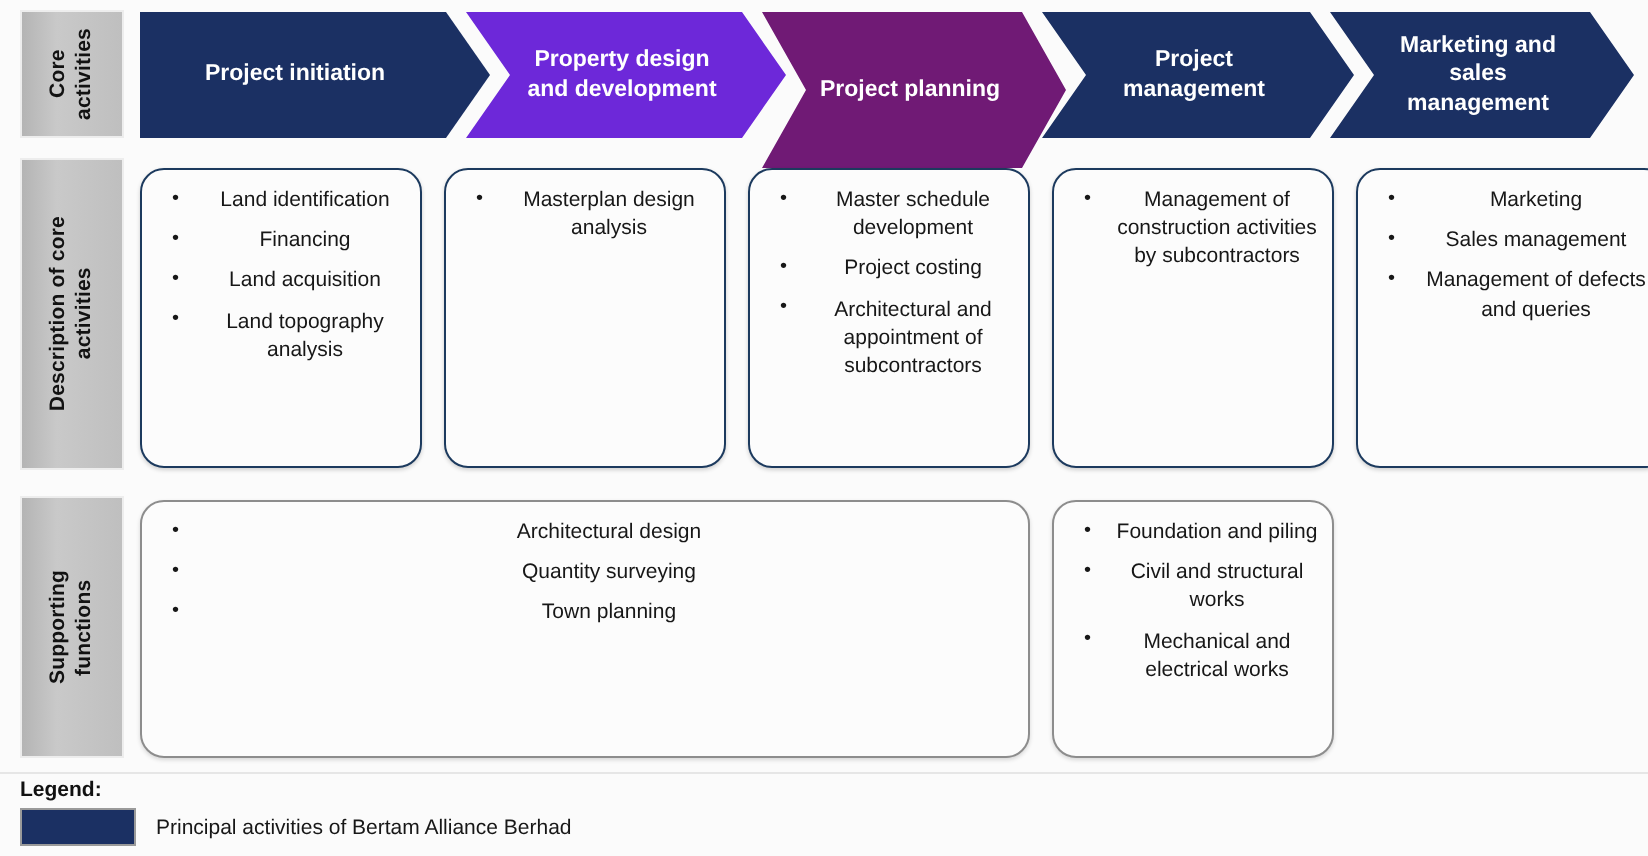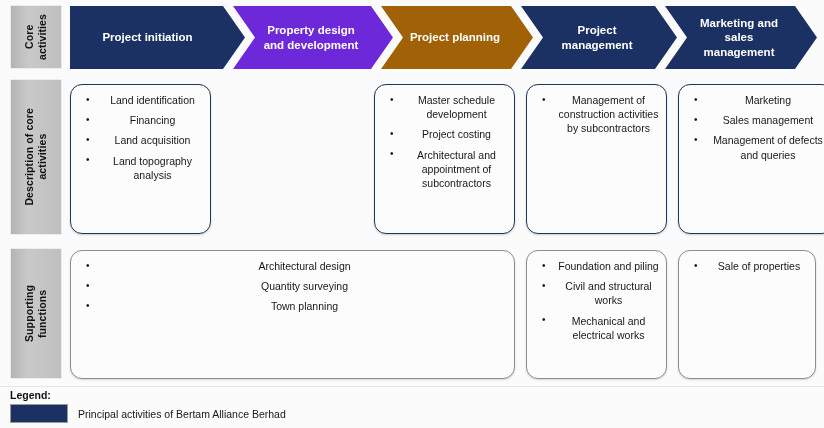--- a/index.html
+++ b/index.html
@@ -122,41 +122,46 @@
   </div>
 
   <div class="chev first" style="left: 70px; top: 6px; width: 175px; height: 63px; background: rgb(27, 48, 99);">
     <span>Project initiation</span>
   </div>
 
   <div class="chev mid" style="left: 233px; top: 6px; width: 160px; height: 63px; background: #6d28d9;">
     <span>Property design and development</span>
   </div>
 
-  <div class="chev mid" style="left: 381px; top: 6px; width: 152px; height: 63px; background: #a16207;">
+  <div class="chev mid" style="left: 381px; top: 6px; width: 152px; height: 78px; background: #701a75;">
     <span>Project planning</span>
   </div>
 
   <div class="chev mid" style="left: 521px; top: 6px; width: 156px; height: 63px; background: rgb(27, 48, 99);">
     <span>Project management</span>
   </div>
 
   <div class="chev mid" style="left: 665px; top: 6px; width: 152px; height: 63px; background: rgb(27, 48, 99);">
     <span>Marketing and sales management</span>
   </div>
 
   <div class="box core" style="left:70px;top:84px;width:141px;height:150px;">
     <ul class="items">
       <li>Land identification</li>
       <li>Financing</li>
       <li>Land acquisition</li>
       <li>Land topography analysis</li>
     </ul>
   </div>
 
+  <div class="box core" style="left:222px;top:84px;width:141px;height:150px;">
+    <ul class="items">
+      <li>Masterplan design analysis</li>
+    </ul>
+  </div>
 
   <div class="box core" style="left:374px;top:84px;width:141px;height:150px;">
     <ul class="items">
       <li>Master schedule development</li>
       <li>Project costing</li>
       <li>Architectural and appointment of subcontractors</li>
     </ul>
   </div>
 
   <div class="box core" style="left:526px;top:84px;width:141px;height:150px;">
@@ -182,25 +187,20 @@
   </div>
 
   <div class="box support" style="left:526px;top:250px;width:141px;height:129px;">
     <ul class="items">
       <li>Foundation and piling</li>
       <li>Civil and structural works</li>
       <li>Mechanical and electrical works</li>
     </ul>
   </div>
 
-  <div class="box support" style="left:678px;top:250px;width:138px;height:129px;">
-    <ul class="items">
-      <li>Sale of properties</li>
-    </ul>
-  </div>
 
   <div class="hairline" style="top:386px;"></div>
 
   <div class="legend-title" style="left:10px;top:389px;">Legend:</div>
 
   <div class="legend-swatch" style="left: 10px; top: 404px; width: 58px; height: 19px; background: rgb(27, 48, 99);"></div>
 
   <div class="legend-text" style="left:78px;top:408px;">Principal activities of Bertam Alliance Berhad</div>
 
 </div>

